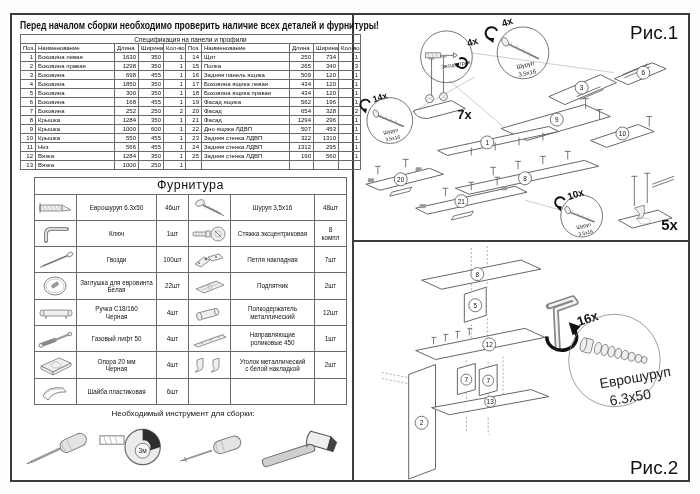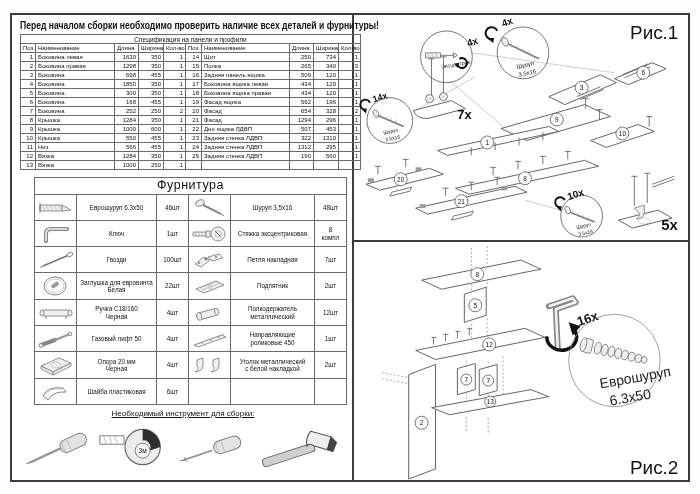--- a/index.html
+++ b/index.html
@@ -24,21 +24,21 @@
   table.spec .r { text-align:right; }
 
   table.hw { border-collapse:collapse; width:312px; table-layout:fixed; margin:7px auto 0 14px; }
   table.hw td { border:1px solid #6a6a6a; font-size:6.3px; line-height:7.5px; color:#111;
                text-align:center; vertical-align:middle; height:26px; padding:1px; }
   table.hw .hw-title { font-size:12.5px; height:17px; font-weight:normal; letter-spacing:0.5px; }
   table.hw .pre { white-space:pre-line; }
   table.hw svg { display:block; margin:0 auto; }
 
   .tools { margin-top:4px; }
-  .tools-title { text-align:center; font-size:8px; color:#111; margin:3px 0 2px 0;text-decoration:underline; }
+  .tools-title { text-align:center; font-size:8px; color:#111; margin:3px 0 2px 0; }
   .tools-row { display:flex; justify-content:space-between; align-items:center; padding:0 4px; }
   .tools-row svg { display:block; }
 
   .ln { stroke:#555; fill:none; stroke-width:0.8; }
   .panel { fill:#fff; stroke:#555; stroke-width:0.9; }
   .numc { fill:#fff; stroke:#555; stroke-width:0.8; }
   .numt { font-size:6.5px; fill:#111; text-anchor:middle; }
   .dash { stroke:#777; stroke-width:0.6; stroke-dasharray:2,2; fill:none; }
   .thin { stroke:#999; stroke-width:0.5; fill:none; }
   .figlab { font-size:19px; fill:#111; text-anchor:middle; }

